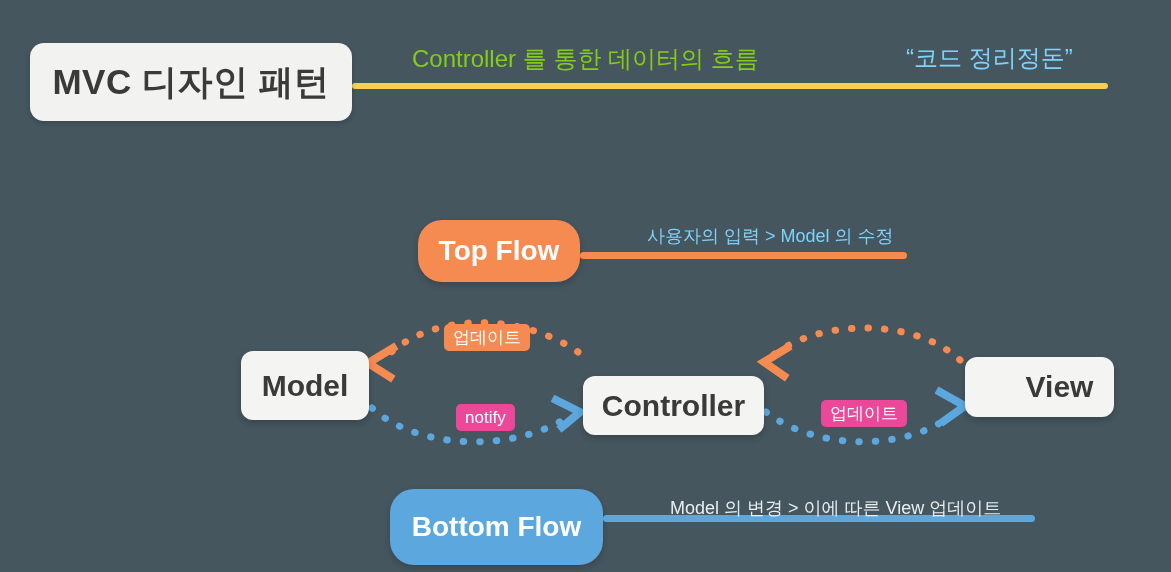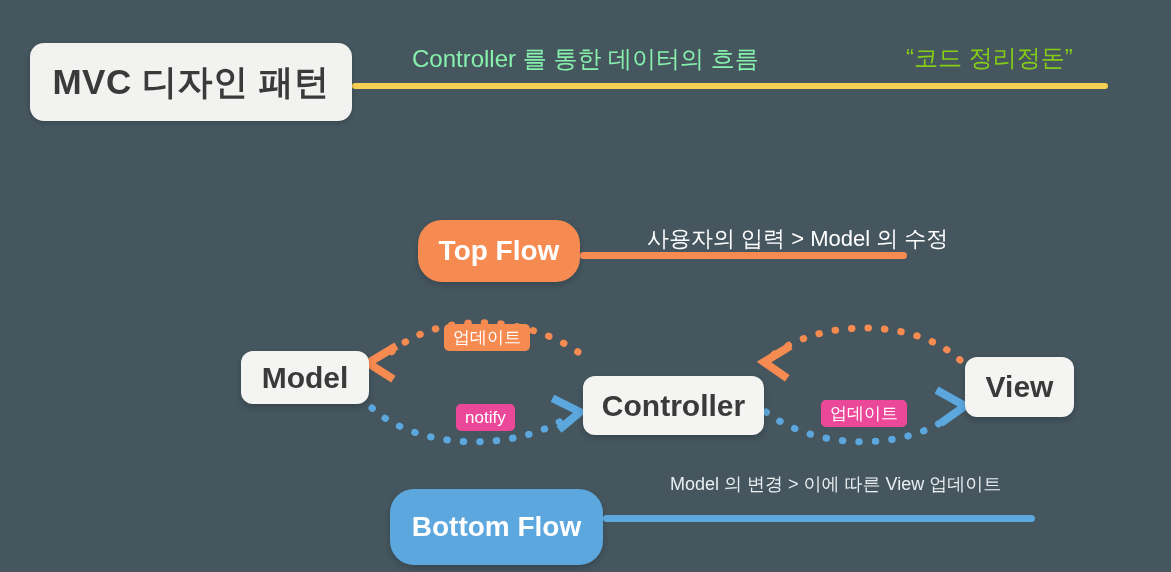--- a/index.html
+++ b/index.html
@@ -34,27 +34,27 @@
     white-space: nowrap;
   }
   #header-rule {
     left: 352px; top: 83px;
     width: 756px; height: 6px;
     background: #f7cf52;
     border-radius: 3px;
   }
   #header-sub {
     left: 412px; top: 43px;
-    color: #86efac;
+    color: #84cc16;
     font-size: 24px;
     white-space: nowrap;
   }
   #header-quote {
     left: 906px; top: 42px;
-    color: #84cc16;
+    color: #7dd3fc;
     font-size: 24px;
     white-space: nowrap;
   }
 
   
   .flow-box {
     display: flex; align-items: center; justify-content: center;
     border-radius: 24px;
     box-shadow: 0 3px 6px rgba(0,0,0,0.18);
   }
@@ -70,58 +70,58 @@
     background: #f68b51;
   }
   #topflow-rule {
     left: 580px; top: 252px;
     width: 327px; height: 7px;
     background: #f68b51;
     border-radius: 3.5px;
   }
   #topflow-caption {
     left: 647px; top: 224px;
-    color: #ffffff;
-    font-size: 22px;
+    color: #7dd3fc;
+    font-size: 18px;
     white-space: nowrap;
   }
   #bottomflow-box {
     left: 390px; top: 489px;
     width: 213px; height: 76px;
     background: #5ba7de;
   }
   #bottomflow-rule {
     left: 603px; top: 515px;
     width: 432px; height: 7px;
     background: #5ba7de;
     border-radius: 3.5px;
   }
   #bottomflow-caption {
-    left: 670px; top: 472px;
+    left: 670px; top: 496px;
     color: #e9eef0;
     font-size: 18px;
     white-space: nowrap;
   }
 
   
   .node {
     background: #f4f4f2;
     border-radius: 12px;
     display: flex; align-items: center; justify-content: center;
     box-shadow: 0 3px 6px rgba(0,0,0,0.2);
   }
   .node .txt {
     color: #3a3a3a;
     font-size: 30px;
     font-weight: bold;
     white-space: nowrap;
   }
-  #node-model    { left: 241px; top: 351px; width: 128px; height: 53px; }
+  #node-model    { left: 241px; top: 351px; width: 128px; height: 69px; }
   #node-controller { left: 583px; top: 355px; width: 181px; height: 59px; margin-top: 21px; }
-  #node-view     { left: 965px; top: 357px; width: 109px; height: 60px; }
+  #node-view     { left: 965px; top: 357px; width: 109px; height: 60px; padding-left: 40px; }
 
   
   #arrows {
     left: 0; top: 0;
     width: 1171px; height: 572px;
     pointer-events: none;
   }
 
   
   .edge-label {

